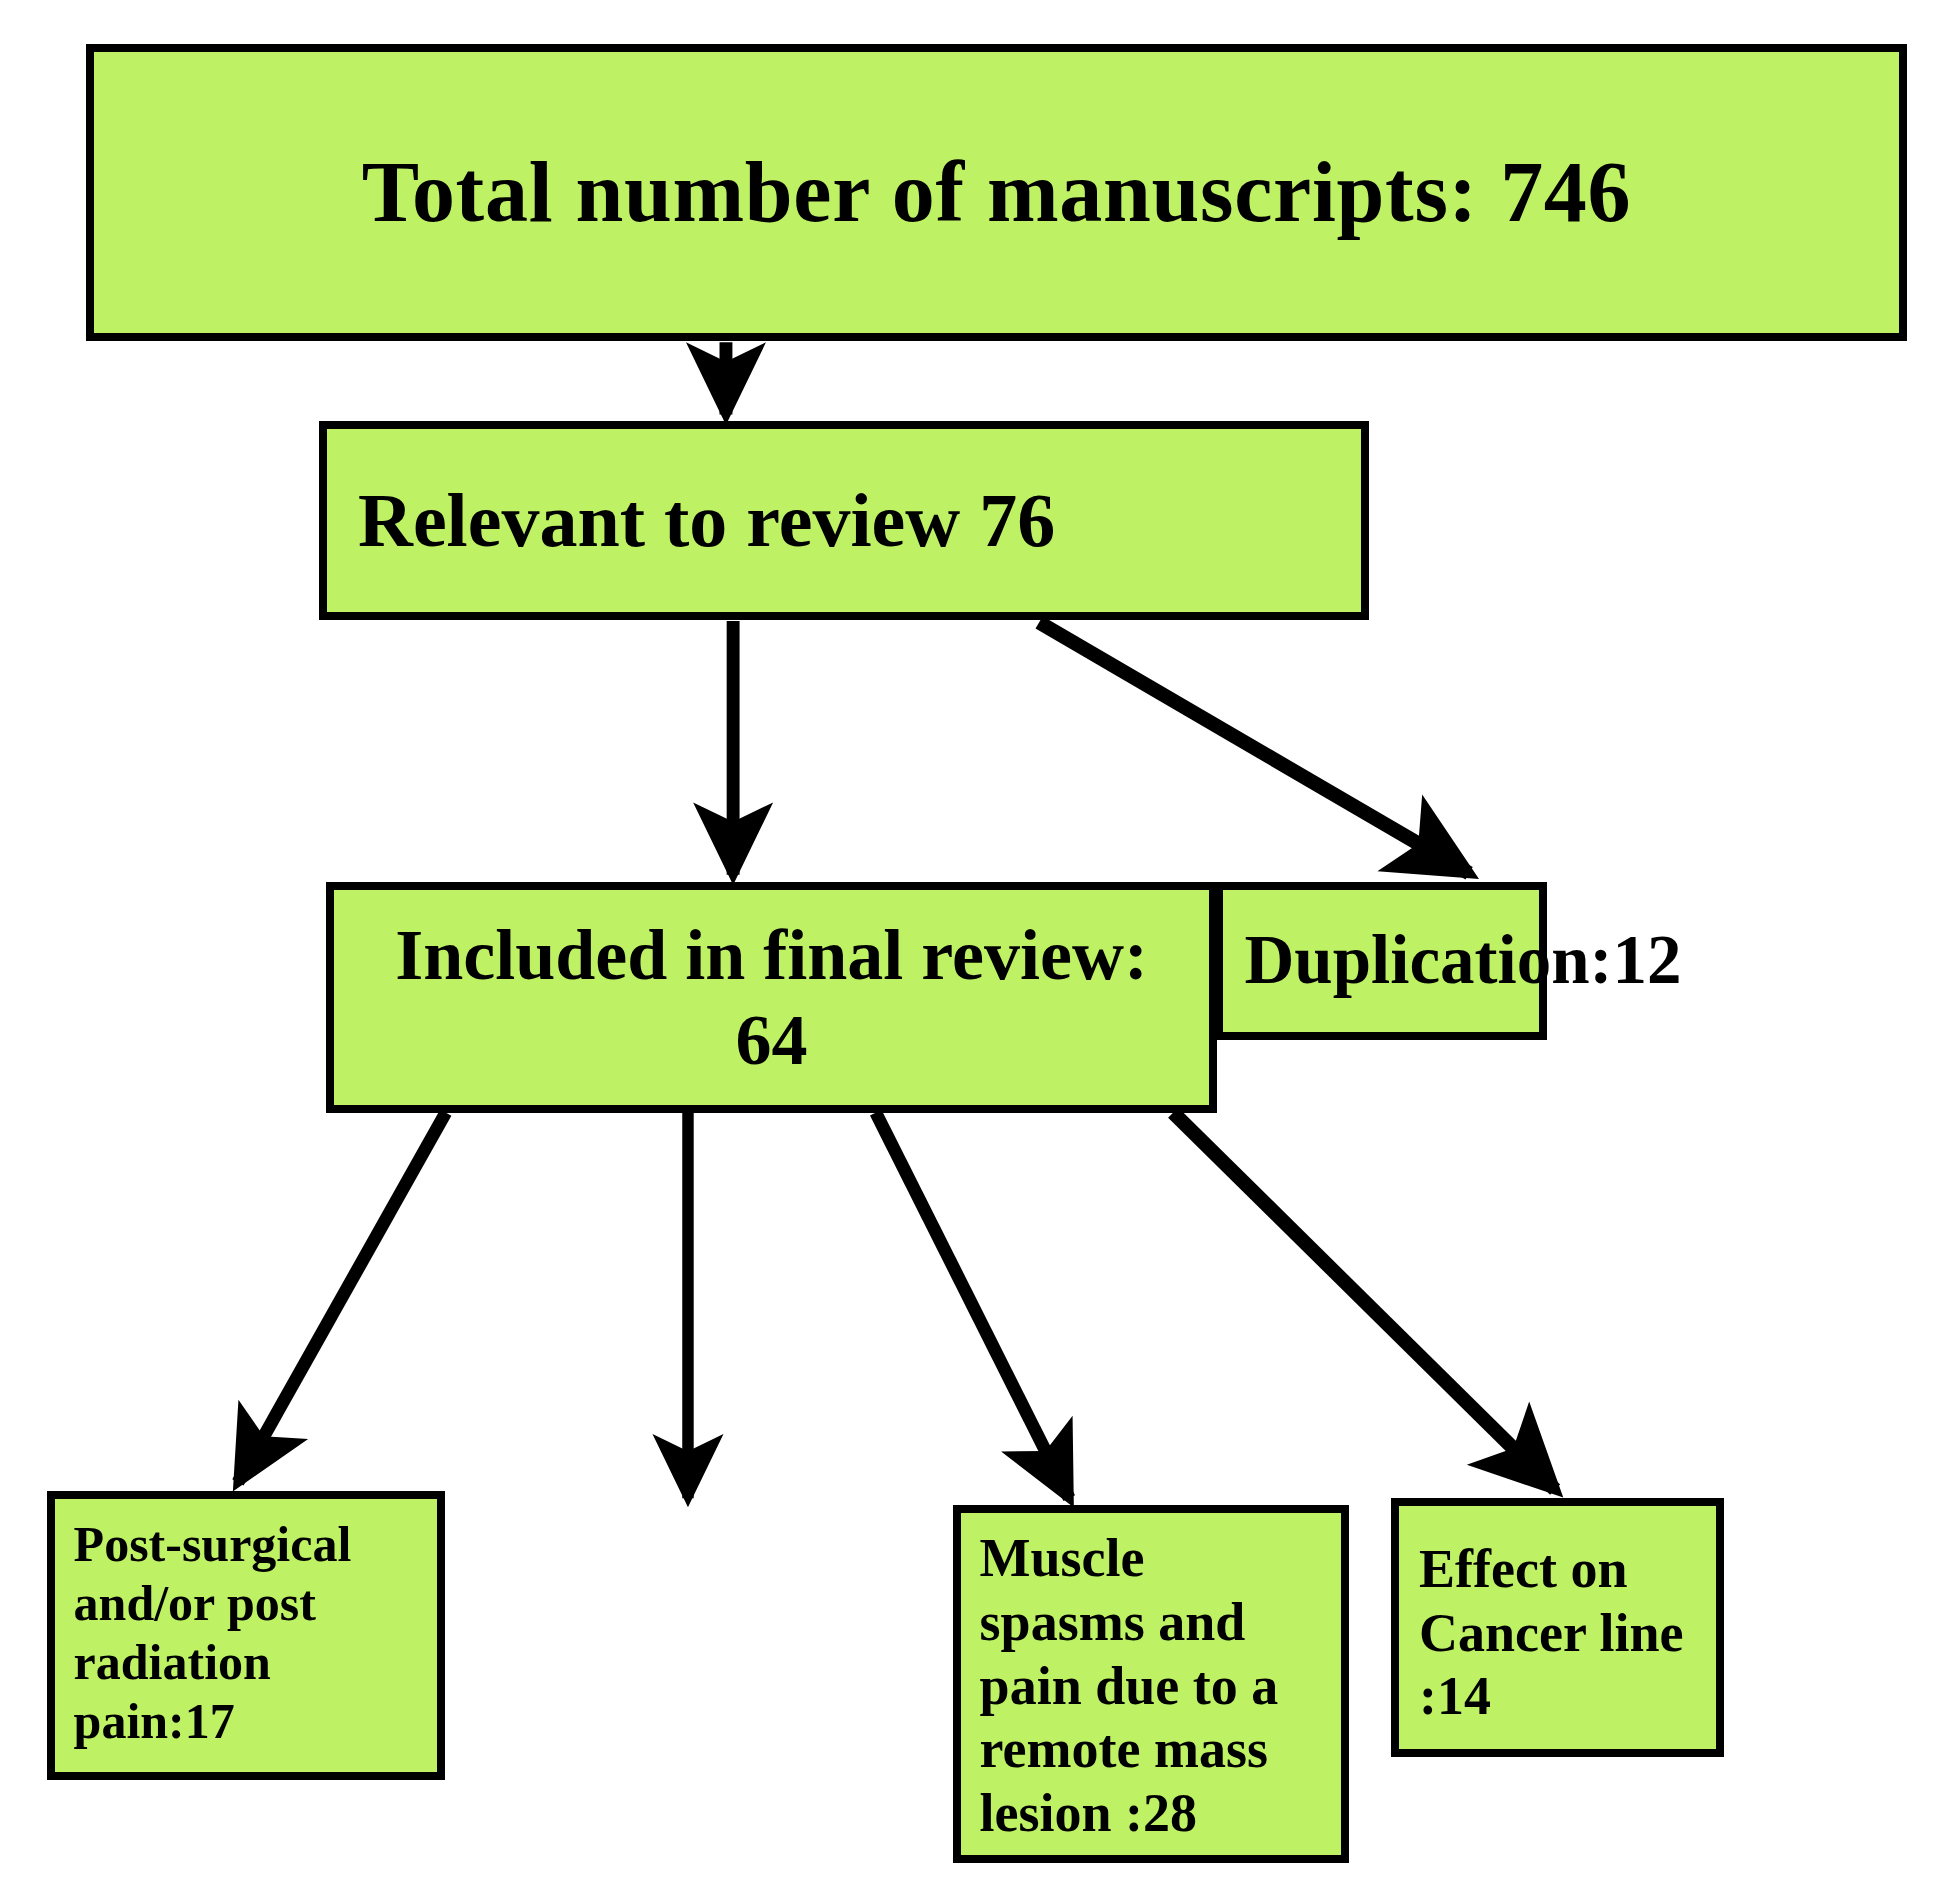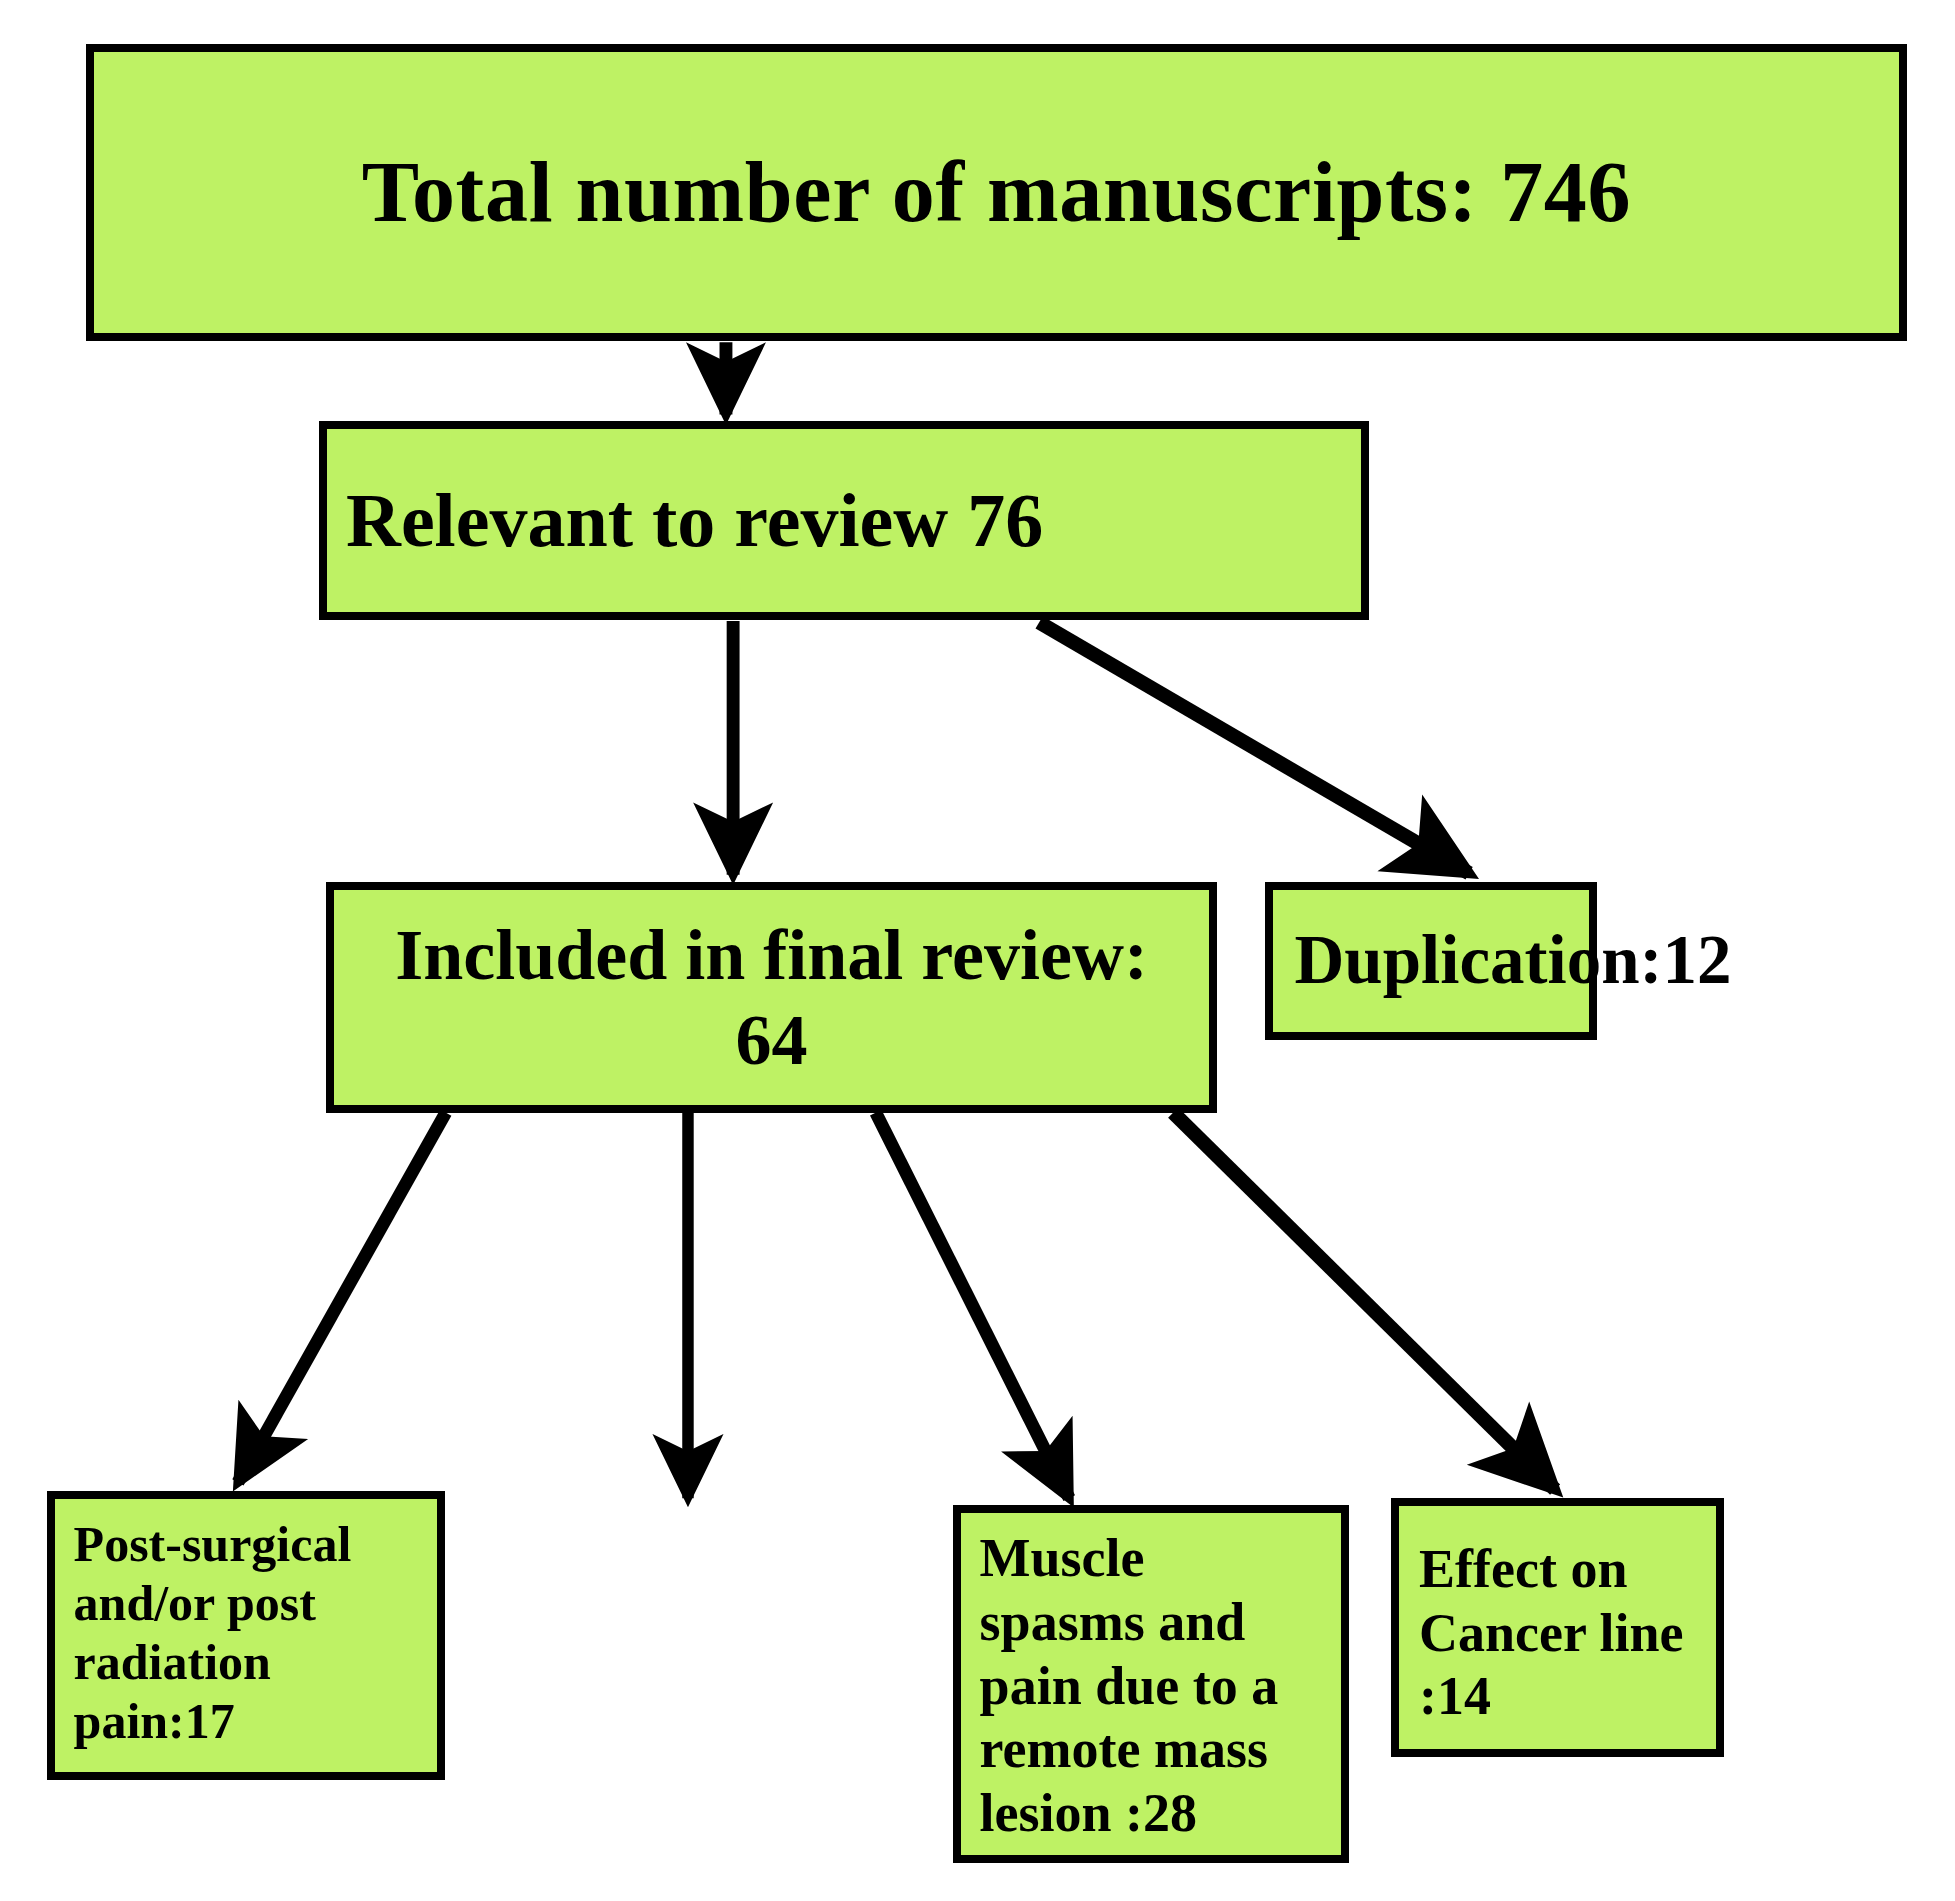--- a/index.html
+++ b/index.html
@@ -32,30 +32,30 @@
   #node-total{
     left:86px; top:44px; width:1821px; height:297px;
     justify-content:center;
   }
   #node-total .txt{ text-align:center; font-size:86px; letter-spacing:0.7px;}
 
   #node-relevant{
     left:319px; top:421px; width:1050px; height:199px;
     justify-content:flex-start;
   }
-  #node-relevant .txt{ text-align:left; font-size:76px; padding-left:19px;}
+  #node-relevant .txt{ text-align:left; font-size:76px; padding-left:31px;}
 
   #node-included{
     left:326px; top:882px; width:891px; height:231px;
     justify-content:center;
   }
   #node-included .txt{ text-align:center; font-size:72px; padding:0 16px;}
 
   #node-duplication{
-    left:1265px; top:882px; width:332px; height:158px;
+    left:1215px; top:882px; width:332px; height:158px;
     justify-content:flex-start;
   }
   #node-duplication .txt{ text-align:left; font-size:69px; padding-left:21.5px;}
 
   #node-postsurg{
     left:47px; top:1491px; width:398px; height:289px;
     align-items:flex-start;
   }
   #node-postsurg .txt{ text-align:left; font-size:50px; padding:16px 0 0 18.6px;}
 

